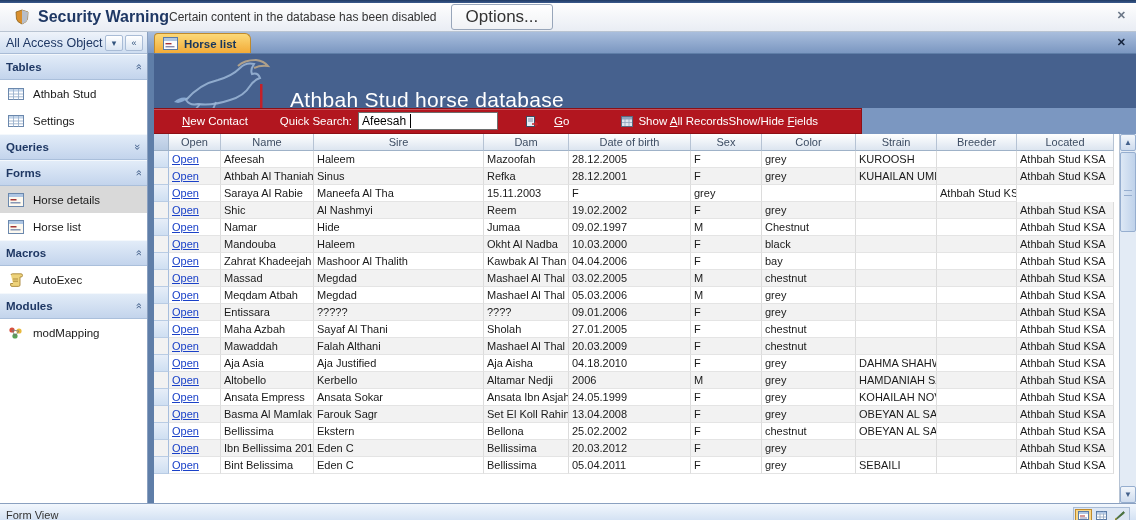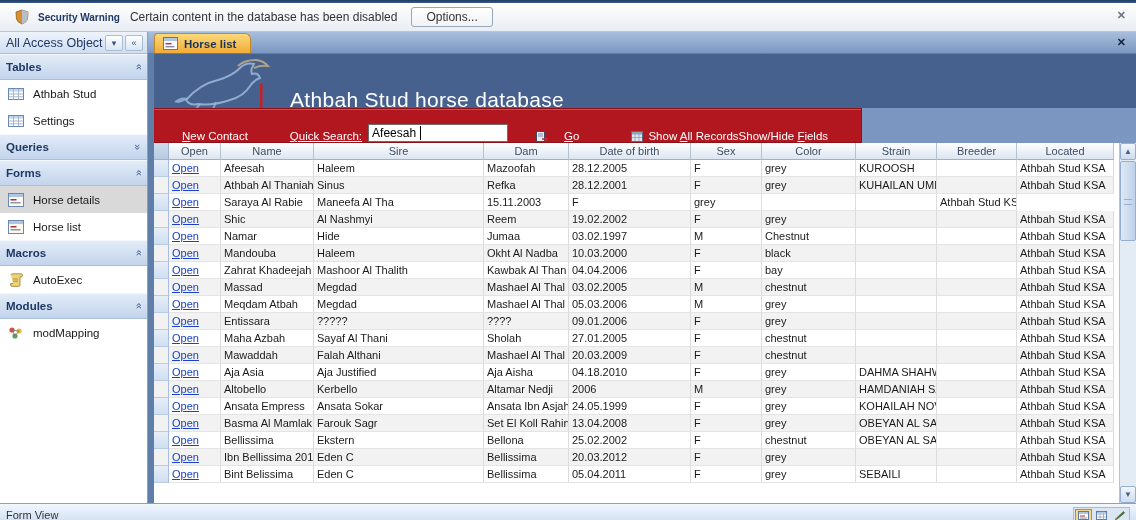--- a/index.html
+++ b/index.html
@@ -5,23 +5,23 @@
   * { margin:0; padding:0; box-sizing:border-box; }
   html,body { width:1136px; height:520px; overflow:hidden;
     font-family:"Liberation Sans", sans-serif; background:#e9eef6; }
 
   
   .win-edge { height:3px; background:linear-gradient(#1f3a63,#3a5a8d); }
   .msgbar { height:29px; display:flex; align-items:center;
     background:linear-gradient(#fefefe,#e9edf4); border-bottom:1px solid #b9c4d2;
     padding:0 8px; position:relative; }
   .msgbar .shield { width:16px; height:16px; margin:0 8px 0 6px; }
-  .msg-title { font-weight:bold; color:#1f3864; font-size:10px; margin-right:10px; }
+  .msg-title { font-weight:bold; color:#1f3864; font-size:16px; }
   .msg-text { color:#333; font-size:12px; }
-  .options-btn { margin-left:14px; font-size:12px; color:#333; background:linear-gradient(#ffffff,#f0f2f5);
+  .options-btn { margin-left:14px; font-size:17px; color:#333; background:linear-gradient(#ffffff,#f0f2f5);
     border:1px solid #98a6ba; border-radius:3px; padding:2px 14px; cursor:pointer; }
   .msg-close { position:absolute; right:10px; top:6px; color:#6b7787; font-size:11px;
     font-weight:bold; cursor:pointer; }
 
   
   .workspace { display:flex; height:471px; }
 
   
   .navpane { width:148px; background:#fff; border-right:1px solid #8aa0c0; display:flex; flex-direction:column; }
   .nav-header { height:22px; background:linear-gradient(#eef3fa,#cfdef1);
@@ -55,27 +55,27 @@
   .tab-close { position:absolute; right:10px; top:4px; color:#16243d; font-size:11px;
     font-weight:bold; cursor:pointer; }
 
   .doc { flex:1; display:flex; flex-direction:column; border-left:6px solid #5f7ea8; min-height:0; }
 
   .doc-header { height:54px; background:#46618e; position:relative; flex:none; }
   .logo-wrap { position:absolute; left:6px; top:4px; width:128px; height:66px; }
   .doc-title { position:absolute; left:136px; top:34px; color:#fff; font-size:21px;
     letter-spacing:0.3px; white-space:nowrap; }
 
-  .redbar { height:35px; width:708px; background:#b2161f; border:1px solid #8c1016;
-    border-left:none; display:flex; align-items:flex-end; flex:none;
+  .redbar { height:26px; width:708px; background:#b2161f; border:1px solid #8c1016;
+    border-left:none; display:flex; align-items:center; flex:none;
     box-shadow:inset 0 1px 0 rgba(255,255,255,.25); font-size:11.5px; color:#fff;
     padding:0 10px 0 28px; position:relative; }
   .cmd { color:#fff; cursor:pointer; white-space:nowrap; }
   .cmd .key { text-decoration:underline; }
-  .qs-label { margin-left:42px; white-space:nowrap;text-decoration:underline; }
+  .qs-label { margin-left:32px; white-space:nowrap; }
   .qs-box { position:relative; margin-left:6px; }
   .qs-input { width:140px; height:18px; border:1px solid #6d6d6d; font-size:12px;
     padding:0 3px; font-family:"Liberation Sans",sans-serif; color:#000; background:#fff; }
   .caret { position:absolute; left:52px; top:2px; width:1px; height:14px; background:#000; }
   .go-wrap { margin-left:28px; display:flex; align-items:center; gap:16px; cursor:pointer; }
   .sar-wrap { margin-left:52px; display:flex; align-items:center; gap:5px; cursor:pointer; }
   .shf-wrap { margin-left:auto; margin-right:36px; cursor:pointer; }
   .mini-icon { width:12px; height:11px; }
 
   
@@ -334,21 +334,21 @@
               <div class="cell"></div>
               <div class="cell"></div>
               <div class="cell">Athbah Stud KSA</div>
             </div>
             <div class="grid trow">
               <div class="cell selector"></div>
               <div class="cell"><span class="open-link">Open</span></div>
               <div class="cell">Namar</div>
               <div class="cell">Hide</div>
               <div class="cell">Jumaa</div>
-              <div class="cell">03.02.1997</div>
+              <div class="cell">09.02.1997</div>
               <div class="cell">M</div>
               <div class="cell">Chestnut</div>
               <div class="cell"></div>
               <div class="cell"></div>
               <div class="cell">Athbah Stud KSA</div>
             </div>
             <div class="grid trow alt">
               <div class="cell selector"></div>
               <div class="cell"><span class="open-link">Open</span></div>
               <div class="cell">Mandouba</div>

